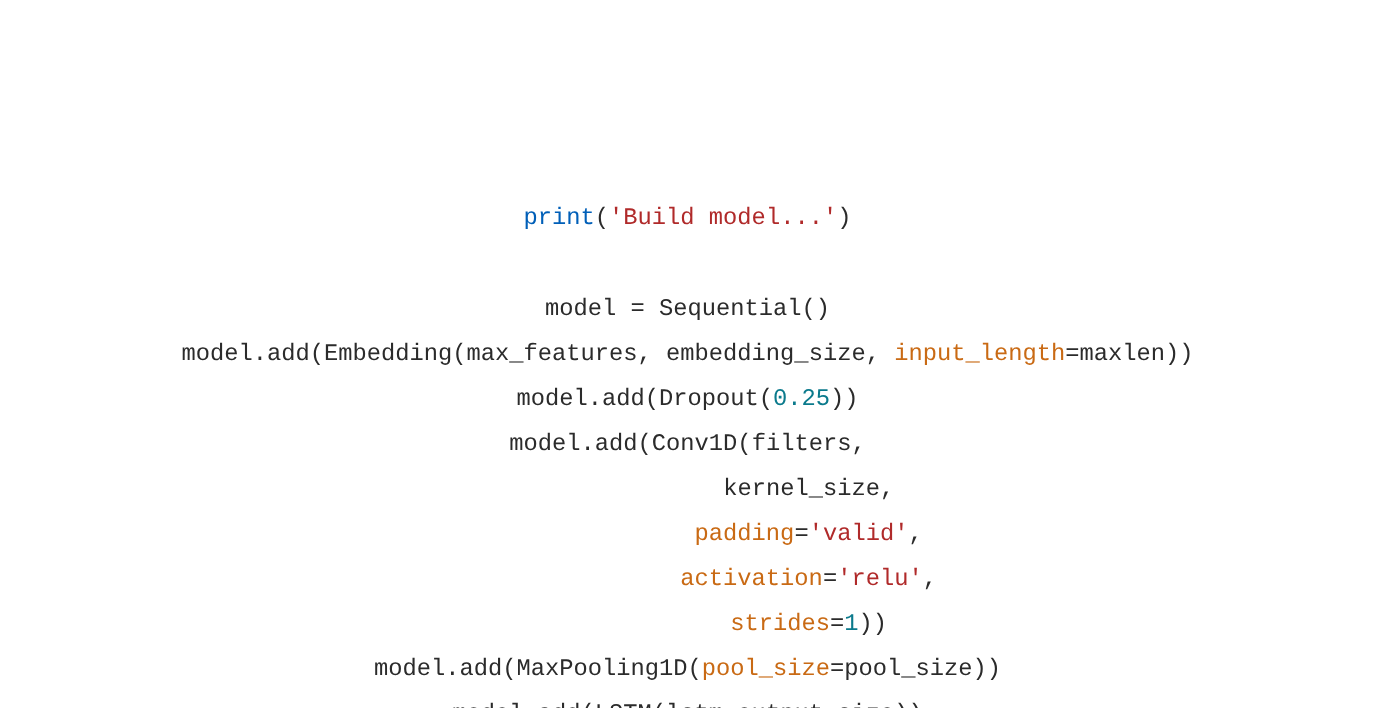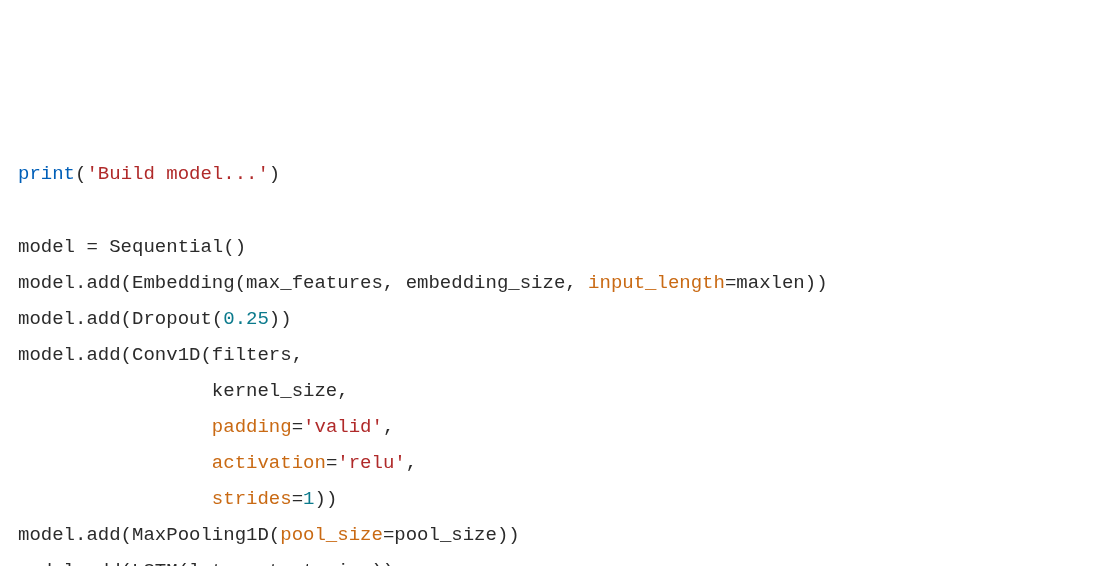--- a/index.html
+++ b/index.html
@@ -6,21 +6,21 @@
     margin: 0;
     padding: 12px 18px;
     background: #ffffff;
     font-family: "SF Mono", Menlo, Monaco, Consolas, "Courier New", monospace;
     font-size: 19px;
     line-height: 1.9;
     color: #2b2b2b;
     white-space: pre;
   }
   .tok { display: inline; }
-  .blk { display: block; }
+  .blk { display: block; text-align: center; }
 </style>
 </head>
 <body>
 
 
 
 <div id="code-root"><span class="blk"><span class="tok" style="color: rgb(0, 95, 184);">print</span><span class="tok" style="color: rgb(43, 43, 43);">(</span><span class="tok" style="color: rgb(176, 42, 42);">'Build model...'</span><span class="tok" style="color: rgb(43, 43, 43);">)</span></span><span class="blk">&nbsp;</span><span class="blk"><span class="tok" style="color: rgb(43, 43, 43);">model = Sequential()</span></span><span class="blk"><span class="tok" style="color: rgb(43, 43, 43);">model.add(Embedding(max_features, embedding_size, </span><span class="tok" style="color: rgb(201, 106, 20);">input_length</span><span class="tok" style="color: rgb(43, 43, 43);">=maxlen))</span></span><span class="blk"><span class="tok" style="color: rgb(43, 43, 43);">model.add(Dropout(</span><span class="tok" style="color: rgb(11, 122, 140);">0.25</span><span class="tok" style="color: rgb(43, 43, 43);">))</span></span><span class="blk"><span class="tok" style="color: rgb(43, 43, 43);">model.add(Conv1D(filters,</span></span><span class="blk"><span class="tok">                 </span><span class="tok" style="color: rgb(43, 43, 43);">kernel_size,</span></span><span class="blk"><span class="tok">                 </span><span class="tok" style="color: rgb(201, 106, 20);">padding</span><span class="tok" style="color: rgb(43, 43, 43);">=</span><span class="tok" style="color: rgb(176, 42, 42);">'valid'</span><span class="tok" style="color: rgb(43, 43, 43);">,</span></span><span class="blk"><span class="tok">                 </span><span class="tok" style="color: rgb(201, 106, 20);">activation</span><span class="tok" style="color: rgb(43, 43, 43);">=</span><span class="tok" style="color: rgb(176, 42, 42);">'relu'</span><span class="tok" style="color: rgb(43, 43, 43);">,</span></span><span class="blk"><span class="tok">                 </span><span class="tok" style="color: rgb(201, 106, 20);">strides</span><span class="tok" style="color: rgb(43, 43, 43);">=</span><span class="tok" style="color: rgb(11, 122, 140);">1</span><span class="tok" style="color: rgb(43, 43, 43);">))</span></span><span class="blk"><span class="tok" style="color: rgb(43, 43, 43);">model.add(MaxPooling1D(</span><span class="tok" style="color: rgb(201, 106, 20);">pool_size</span><span class="tok" style="color: rgb(43, 43, 43);">=pool_size))</span></span><span class="blk"><span class="tok" style="color: rgb(43, 43, 43);">model.add(LSTM(lstm_output_size))</span></span></div>
 
 
 

